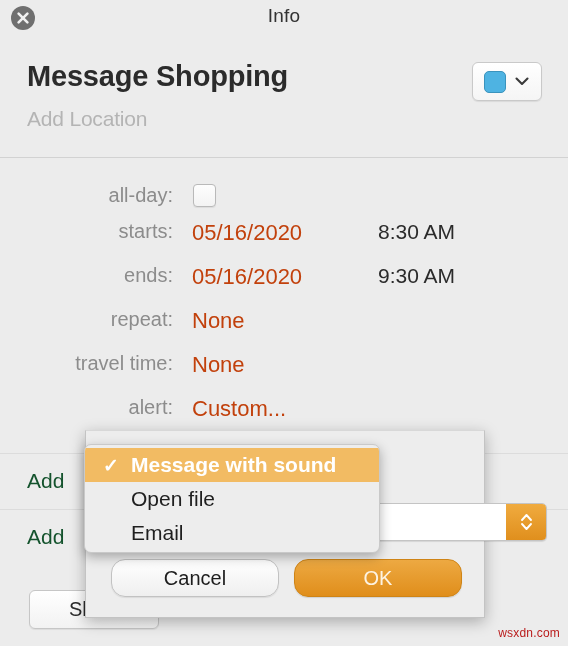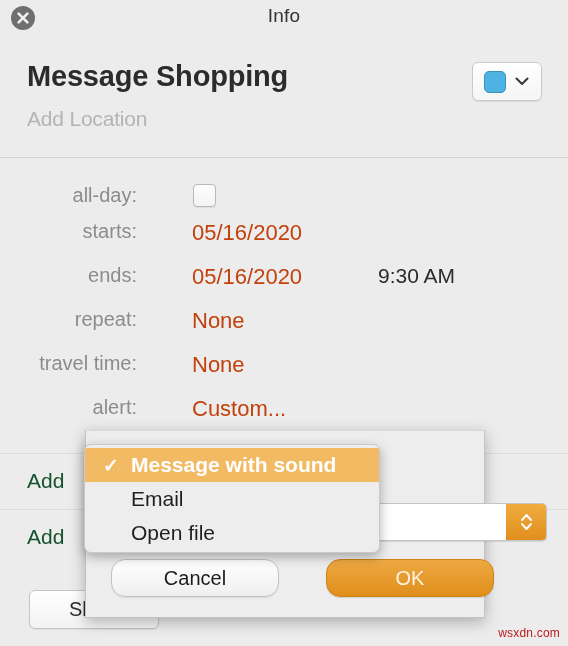--- a/index.html
+++ b/index.html
@@ -124,20 +124,21 @@
   .form {
     position: absolute;
     left: 0; top: 158px;
     width: 568px;
   }
   .row {
     position: absolute;
     left: 0;
     width: 515px;
     height: 44px;
+    padding-left: 36px;
   }
   .row-label {
     position: absolute;
     right: 378px;           
     top: 0;
     font-size: 20px;
     color: #8c8c8c;
     white-space: nowrap;
     text-align: right;
   }
@@ -271,21 +272,20 @@
     box-shadow: 0 1px 1px rgba(0,0,0,0.08);
   }
   .btn-ok {
     left: 208px;
     top: 128px;
     width: 166px;
     background: linear-gradient(#eda942, #e08e1b);
     border: 1px solid #cf8416;
     color: #fdf3e2;
     box-shadow: 0 1px 1px rgba(0,0,0,0.12);
-    margin-left: 32px;
   }
 
   
   .popup {
     position: absolute;
     left: 84px;
     top: 444px;
     width: 296px;
     height: 109px;
     background: #ededed;
@@ -363,20 +363,21 @@
   <div class="form">
 
     <div class="row" style="top:26px">
       <div class="row-label">all-day:</div>
       <div class="checkbox"></div>
     </div>
 
     <div class="row" style="top:62px">
       <div class="row-label">starts:</div>
       <div class="row-value">05/16/2020</div>
+      <div class="row-value2">8:30 AM</div>
     </div>
 
     <div class="row" style="top:106px">
       <div class="row-label">ends:</div>
       <div class="row-value">05/16/2020</div>
       <div class="row-value2">9:30 AM</div>
     </div>
 
     <div class="row" style="top:150px">
       <div class="row-label">repeat:</div>
@@ -422,22 +423,22 @@
     <div class="dlg-btn btn-cancel">Cancel</div>
     <div class="dlg-btn btn-ok">OK</div>
   </div>
 
   <div class="popup">
     <div class="menu-item selected">
       <span class="menu-check">✓</span>
       <span>Message with sound</span>
     </div>
     <div class="menu-item">
+      <span>Open file</span>
+    </div>
+    <div class="menu-item">
       <span>Email</span>
     </div>
-    <div class="menu-item">
-      <span>Open file</span>
-    </div>
   </div>
 
   <div class="watermark">wsxdn.com</div>
 
 </div>
 
 </body></html>

